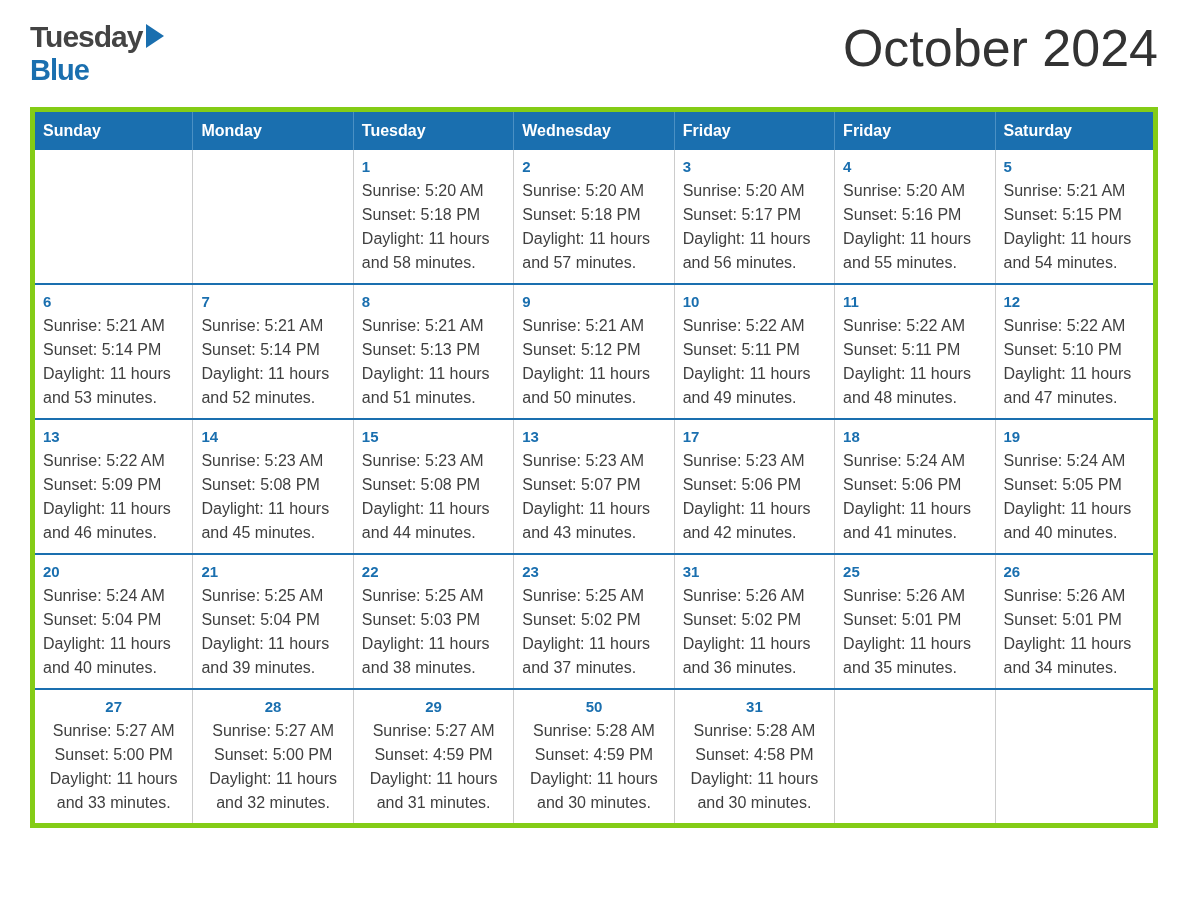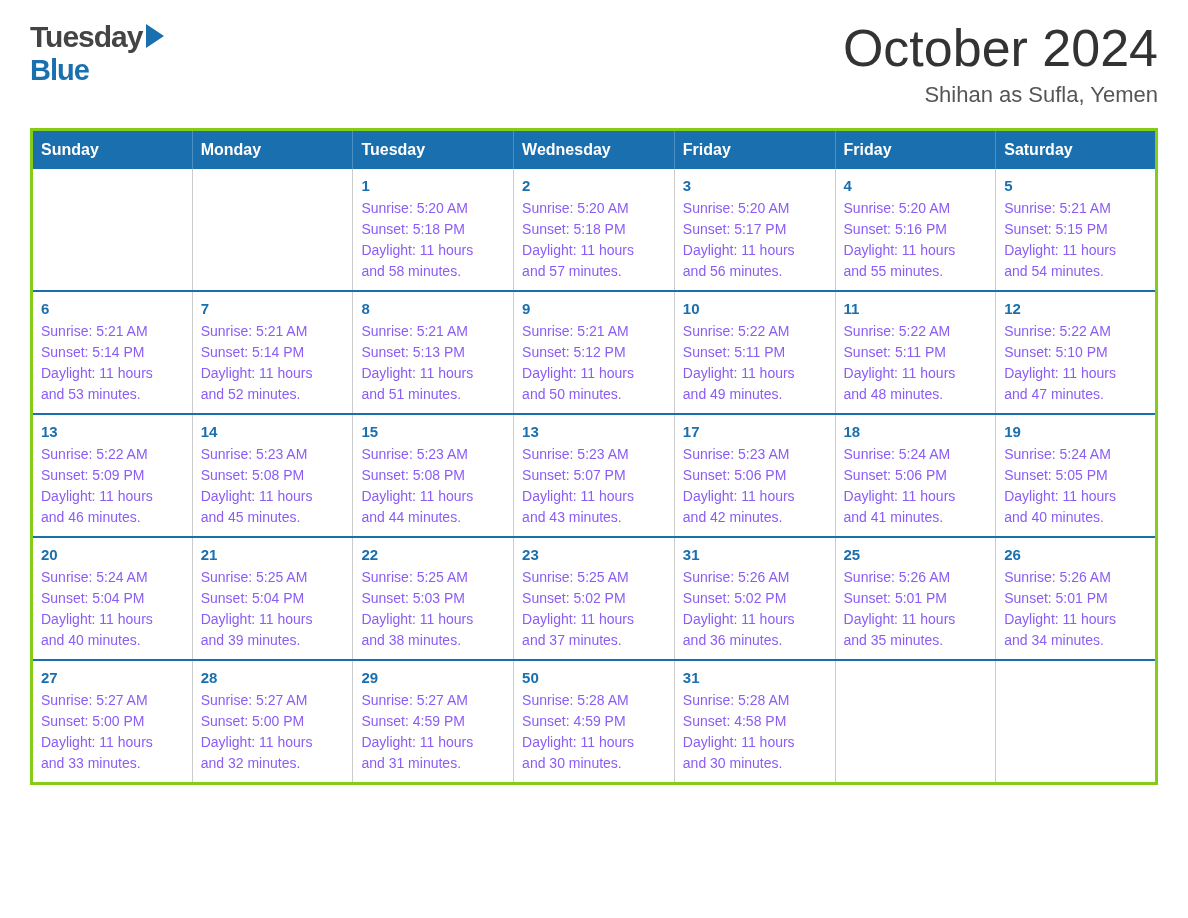--- a/index.html
+++ b/index.html
@@ -32,21 +32,21 @@
       line-height: 1.1;
     }
     .location-title {
       font-size: 22px;
       color: #555;
       margin-top: 5px;
     }
     .calendar {
       width: 100%;
       border-collapse: collapse;
-      border: 3px solid #84cc16;
+      border: 5px solid #84cc16;
       padding-left: 32px;
     }
     .calendar thead tr th {
       background-color: #1a6faf;
       color: #fff;
       font-size: 16px;
       font-weight: bold;
       padding: 10px 8px;
       text-align: left;
       border-right: 1px solid #4a90c4;
@@ -62,31 +62,32 @@
       width: 14.28%;
       min-height: 110px;
       font-size: 13px;
       color: #333;
     }
     .calendar tbody tr td:last-child {
       border-right: none;
     }
     .calendar tbody tr:last-child td {
       border-bottom: none;
+      text-align: center;
     }
     .day-number {
       font-size: 15px;
       font-weight: bold;
       color: #1a6faf;
       display: block;
       margin-bottom: 4px;
     }
     .day-info {
-      font-size: 14px;
-      color: #8b5cf6;
+      font-size: 16px;
+      color: #404040;
       line-height: 1.5;
     }
     .empty-cell {
       background: #fff;
     }
     .logo-row {
       display: flex;
       align-items: center;
     }
     .logo-text-general {
@@ -121,21 +122,20 @@
     <div class="logo-row">
       <span class="logo-text-general">Tuesday</span>
       <span class="logo-triangle-right"></span>
     </div>
     <div>
       <span class="logo-text-blue">Blue</span>
     </div>
   </div>
   <div class="title-section">
     <div class="month-title">October 2024</div>
-    <div class="location-title">Shihan as Sufla, Yemen</div>
   </div>
 </div>
 
 <table class="calendar">
   <thead>
     <tr>
     <th>Sunday</th>
         <th>Monday</th>
         <th>Tuesday</th>
         <th>Wednesday</th>

